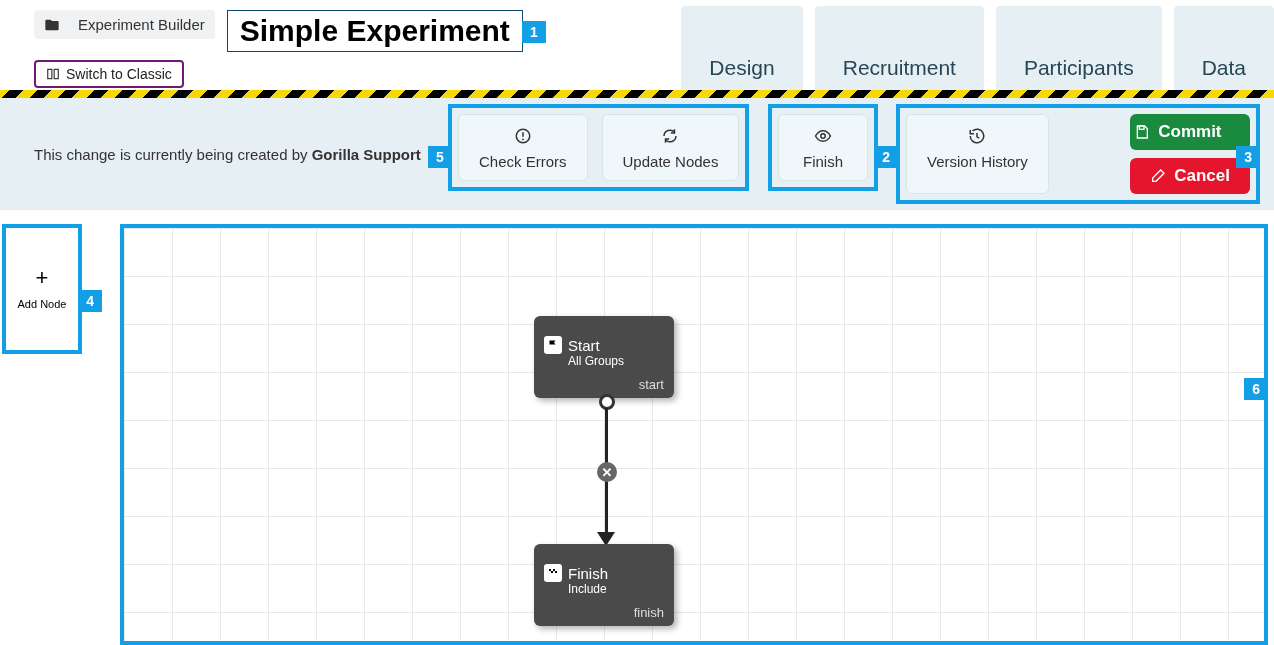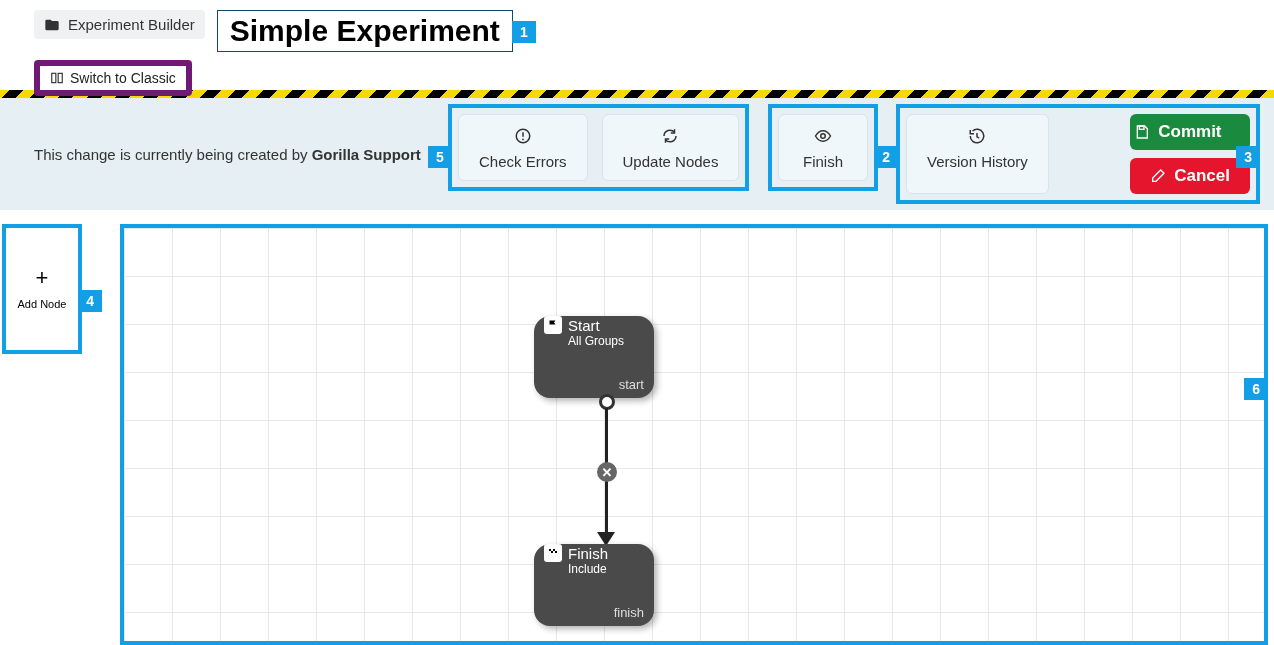--- a/index.html
+++ b/index.html
@@ -1,27 +1,27 @@
 <!DOCTYPE html>
 <html><head>
   <meta charset="utf-8">
   <style>
     * { box-sizing: border-box; margin: 0; padding: 0; font-family: -apple-system, BlinkMacSystemFont, "Segoe UI", Arial, sans-serif; }
     body { width: 1274px; height: 645px; background: #fff; position: relative; overflow: hidden; }
 
     .topbar { display: flex; align-items: flex-start; padding: 10px 0 0 34px; gap: 12px; height: 90px; position: relative; }
-    .builder-chip { background: #f0f1f2; color: #333; padding: 6px 10px; border-radius: 4px; display: inline-flex; align-items: center; gap: 8px; font-size: 15px; }
+    .builder-chip { background: #f0f1f2; color: #333; padding: 6px 10px; border-radius: 4px; display: inline-flex; align-items: center; gap: 18px; font-size: 15px; }
     .builder-chip svg { width: 16px; height: 16px; }
 
     .title-box { border: 1px solid #0c4a6e; padding: 0 12px; font-size: 30px; font-weight: 700; color: #000; position: relative; line-height: 40px; }
     .badge { position: absolute; background: #139fe5; color: #fff; font-weight: 700; font-size: 14px; padding: 2px 8px; line-height: 18px; }
     .badge-1 { right: -24px; top: 10px; }
 
     .prefer-line { position: absolute; left: 34px; top: 60px; font-size: 16px; color: #222; display: flex; align-items: center; gap: 10px; }
-    .switch-btn { background: #fff; border: 6px solid #701a75; border-radius: 4px; padding: 4px 10px; display: inline-flex; align-items: center; gap: 6px; font-size: 14px; color: #222; cursor: pointer; }
+    .switch-btn { background: #fff; border: 2px solid #701a75; border-radius: 4px; padding: 4px 10px; display: inline-flex; align-items: center; gap: 6px; font-size: 14px; color: #222; cursor: pointer; }
     .switch-btn svg { width: 14px; height: 14px; }
 
     .tabs { position: absolute; right: 0; top: 0; display: flex; gap: 12px; align-items: flex-end; height: 90px; }
     .tab { background: #e6eff3; color: #274757; padding: 50px 28px 10px; font-size: 21px; border-radius: 4px 4px 0 0; cursor: pointer; }
 
     .hazard { height: 8px; width: 100%; background: repeating-linear-gradient(-45deg, #f7d800 0 10px, #000 10px 20px); }
 
     .toolbar-row { background: #e6eff3; padding: 14px 18px 14px 34px; display: flex; align-items: center; gap: 14px; position: relative; height: 112px; }
     .change-text { font-size: 15px; color: #333; }
     .change-text b { font-weight: 700; }
@@ -46,21 +46,21 @@
     .canvas-area { position: relative; height: 435px; background: #fff; }
     .add-node-box { position: absolute; left: 2px; top: 14px; border: 4px solid #139fe5; width: 80px; height: 130px; display: flex; flex-direction: column; align-items: center; justify-content: center; gap: 4px; text-align: center; cursor: pointer; }
     .add-node-box .plus { font-size: 22px; font-weight: 400; }
     .add-node-box .lbl { font-size: 11px; line-height: 18px; }
     .badge-4 { right: -24px; top: 62px; }
 
     .canvas-frame { position: absolute; left: 120px; top: 14px; right: 6px; bottom: 0; border: 4px solid #139fe5; }
     .badge-6 { right: -4px; top: 150px; }
     .grid-bg { position: absolute; inset: 0; background-image: linear-gradient(#e8e8e8 1px, transparent 1px), linear-gradient(90deg, #e8e8e8 1px, transparent 1px); background-size: 48px 48px; }
 
-    .node { position: absolute; background: #4a4a4a; color: #fff; border-radius: 16px; width: 120px; height: 82px; padding: 0 10px; box-shadow: 3px 3px 6px rgba(0,0,0,0.3); cursor: move; }
+    .node { position: absolute; background: #4a4a4a; color: #fff; border-radius: 6px; width: 140px; height: 82px; padding: 20px 10px; box-shadow: 3px 3px 6px rgba(0,0,0,0.3); cursor: move; }
     .node-head { display: flex; align-items: center; gap: 6px; }
     .node-head .node-icon { background: #fff; color: #000; width: 18px; height: 18px; border-radius: 3px; display: flex; align-items: center; justify-content: center; }
     .node-title { font-size: 15px; font-weight: 500; }
     .node-sub { font-size: 12px; margin-left: 24px; }
     .node-foot { position: absolute; right: 10px; bottom: 6px; font-size: 13px; color: #ddd; }
     .node-start { left: 410px; top: 88px; }
     .node-finish { left: 410px; top: 316px; }
 
     .conn-dot { position: absolute; width: 16px; height: 16px; background: #fff; border: 3px solid #333; border-radius: 50%; left: 475px; }
     .conn-dot.top { top: 166px; }
@@ -74,20 +74,26 @@
 <div class="topbar">
   <div class="builder-chip">
     <svg viewBox="0 0 24 24">
         <path fill="#333" d="M20 6h-8l-2-2H4a2 2 0 0 0-2 2v12a2 2 0 0 0 2 2h16a2 2 0 0 0 2-2V8a2 2 0 0 0-2-2z"></path>
       </svg>
     <span>Experiment Builder</span>
   </div>
   <div class="title-box">
     <span>Simple Experiment</span>
     <span class="badge badge-1">1</span>
+  </div>
+  <div class="tabs">
+    <div class="tab">Design</div>
+    <div class="tab">Recruitment</div>
+    <div class="tab">Participants</div>
+    <div class="tab">Data</div>
   </div>
 </div>
 
 <div class="prefer-line">
   <button class="switch-btn">
     <svg viewBox="0 0 24 24">
         <rect x="3" y="4" width="7" height="16" fill="none" stroke="#333" stroke-width="2"></rect>
         <rect x="14" y="4" width="7" height="16" fill="none" stroke="#333" stroke-width="2"></rect>
       </svg>
     <span>Switch to Classic</span>

